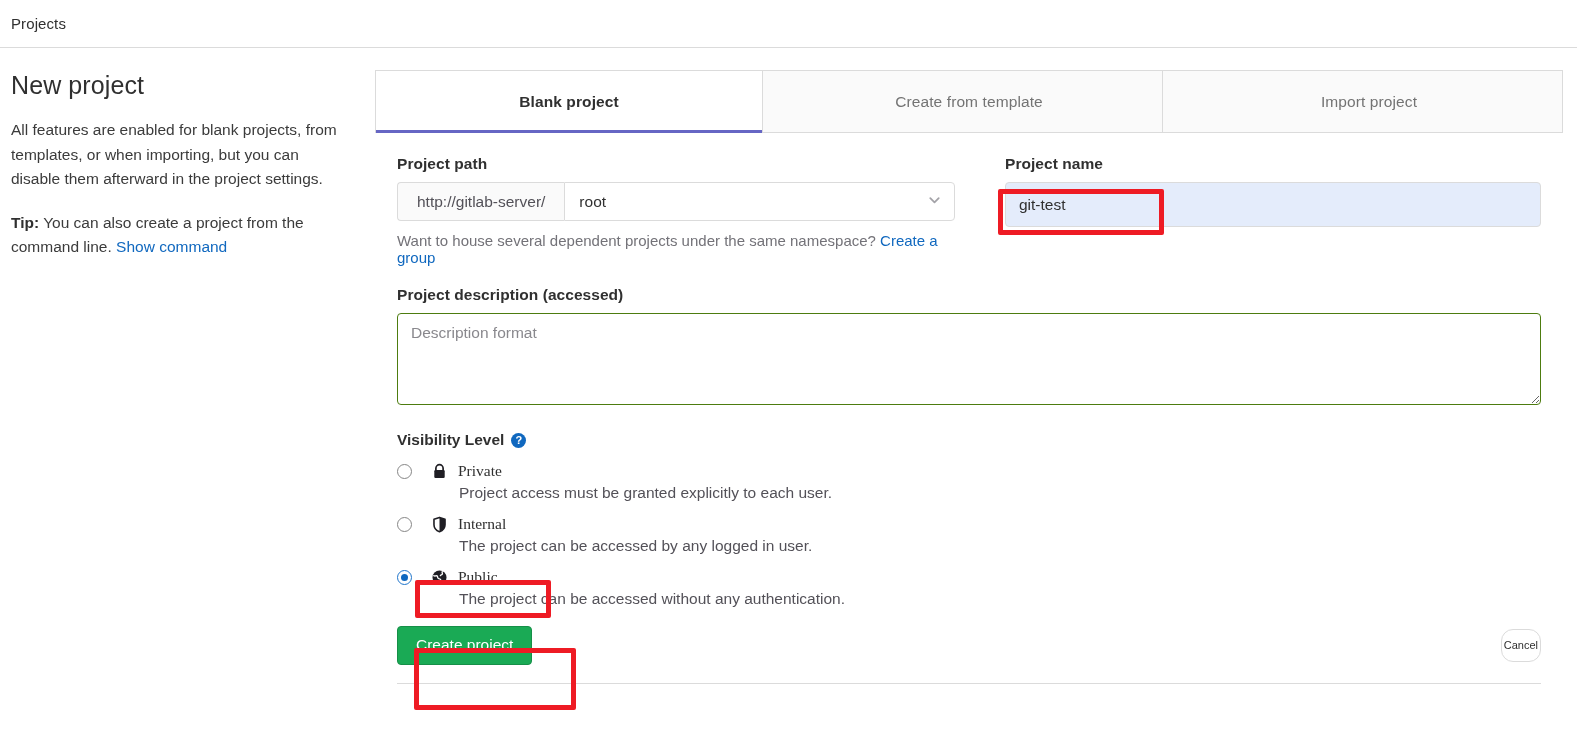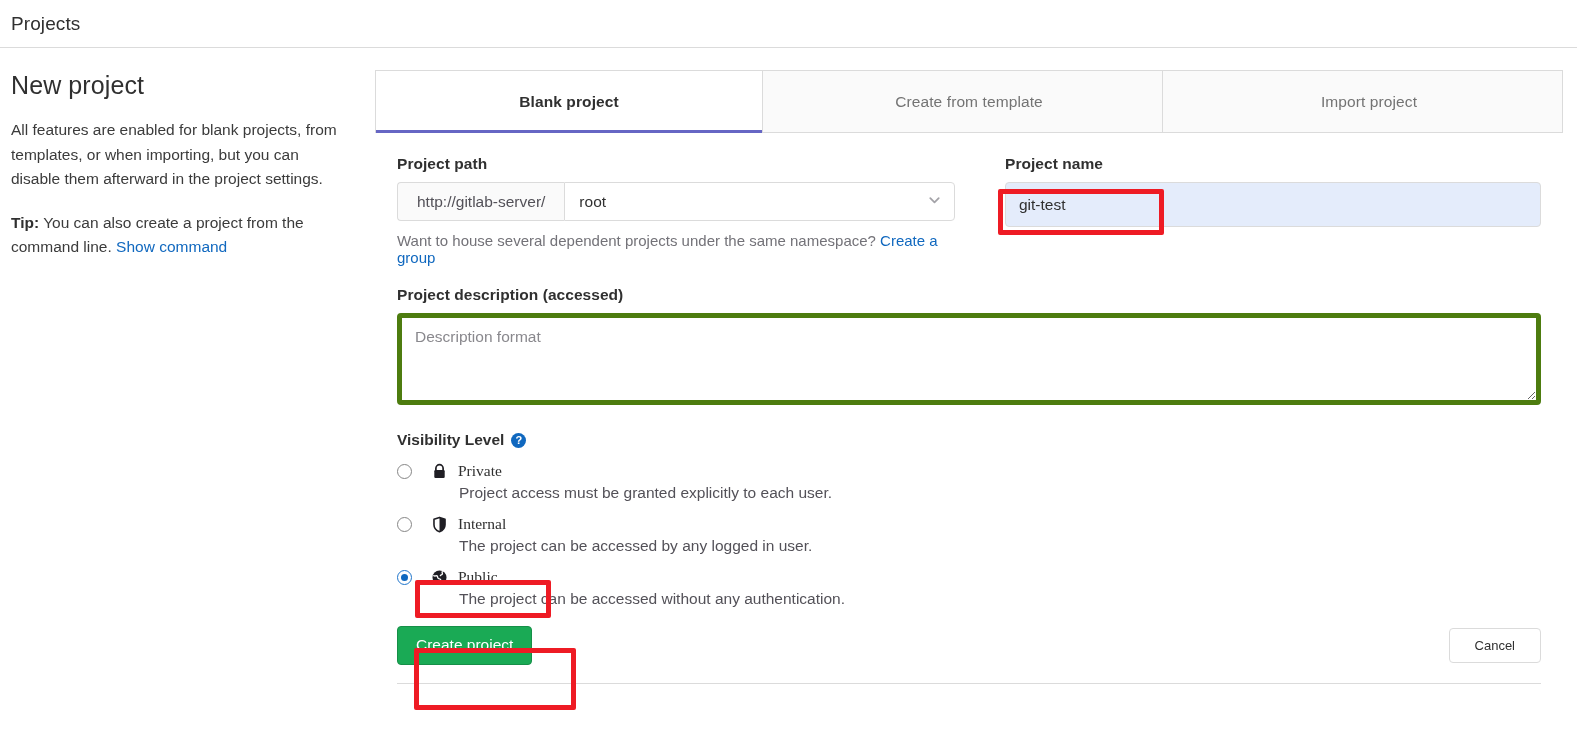--- a/index.html
+++ b/index.html
@@ -14,21 +14,21 @@
 
   
   #breadcrumb-bar {
     height: 48px;
     border-bottom: 1px solid #dbdbdb;
     display: flex;
     align-items: center;
     padding-left: 11px;
   }
   #breadcrumb-text {
-    font-size: 19px;
+    font-size: 15px;
     color: #303030;
     letter-spacing: .1px;
   }
 
   
   #page {
     display: flex;
     padding: 22px 14px 0 11px;
   }
 
@@ -176,21 +176,21 @@
   #namespace-hint {
     font-size: 15px;
     color: #737278;
     margin-top: 11px;
   }
 
   #desc-group { margin-top: 20px; }
   #desc-textarea {
     width: 100%;
     height: 92px;
-    border: 5px solid #4d7c0f;
+    border: 1px solid #4d7c0f;
     border-radius: 4px;
     font-size: 15.5px;
     font-family: "Liberation Sans", sans-serif;
     color: #303030;
     padding: 10px 13px;
     resize: vertical;
     outline: none;
   }
   #desc-textarea::placeholder { color: #89888d; }
 
@@ -273,24 +273,24 @@
     font-size: 15.5px;
     font-family: "Liberation Sans", sans-serif;
     padding: 9px 18px;
     cursor: pointer;
     line-height: 1.2;
   }
   #cancel-btn {
     background: #ffffff;
     color: #303030;
     border: 1px solid #dbdbdb;
-    border-radius: 4px;
-    font-size: 13px;
+    border-radius: 12px;
+    font-size: 11px;
     font-family: "Liberation Sans", sans-serif;
-    padding: 9px 25px;
+    padding: 9px 2px;
     cursor: pointer;
     line-height: 1.2;
   }
 
   
   .annot {
     position: absolute;
     border: 5px solid #ee1b24;
     border-radius: 2px;
     pointer-events: none;

